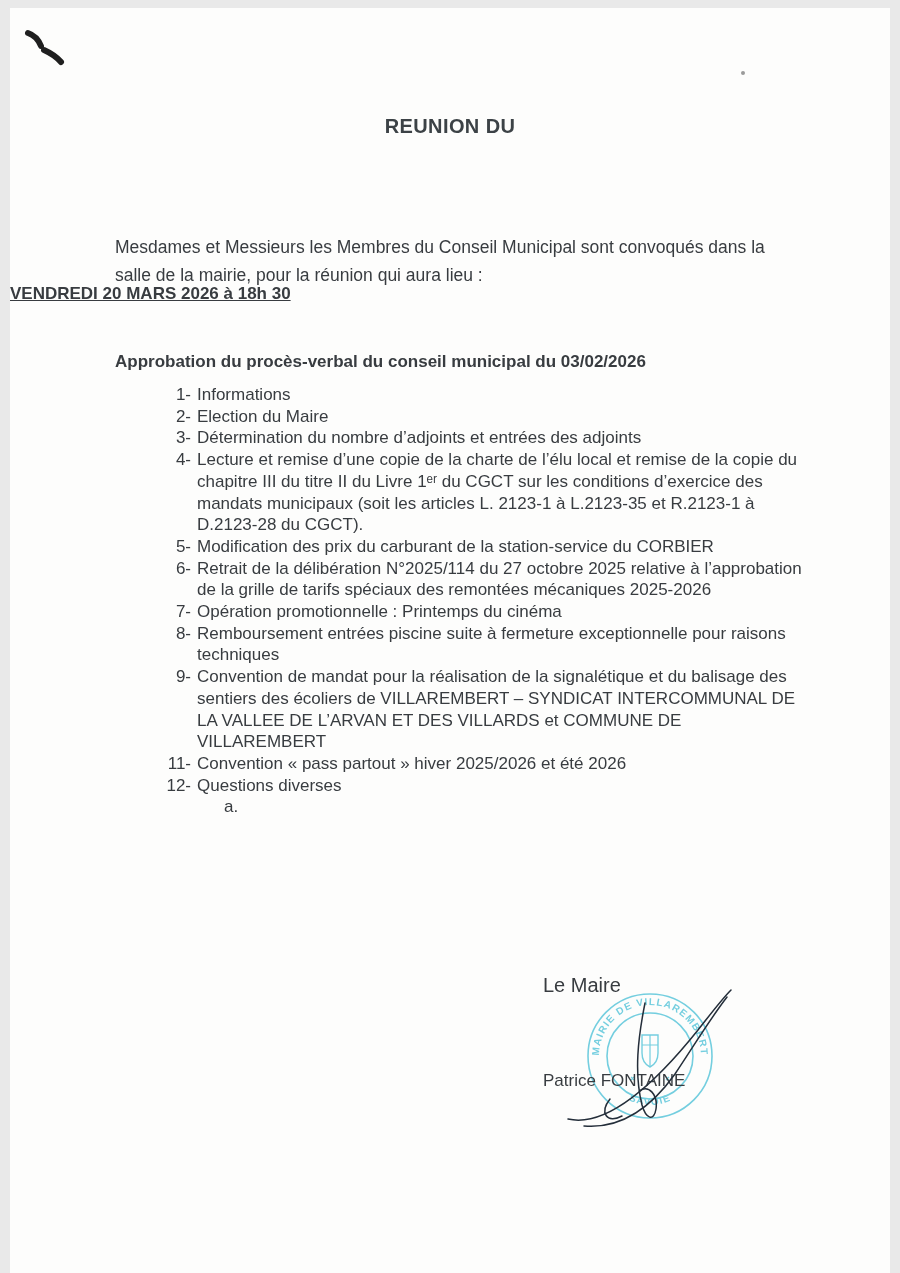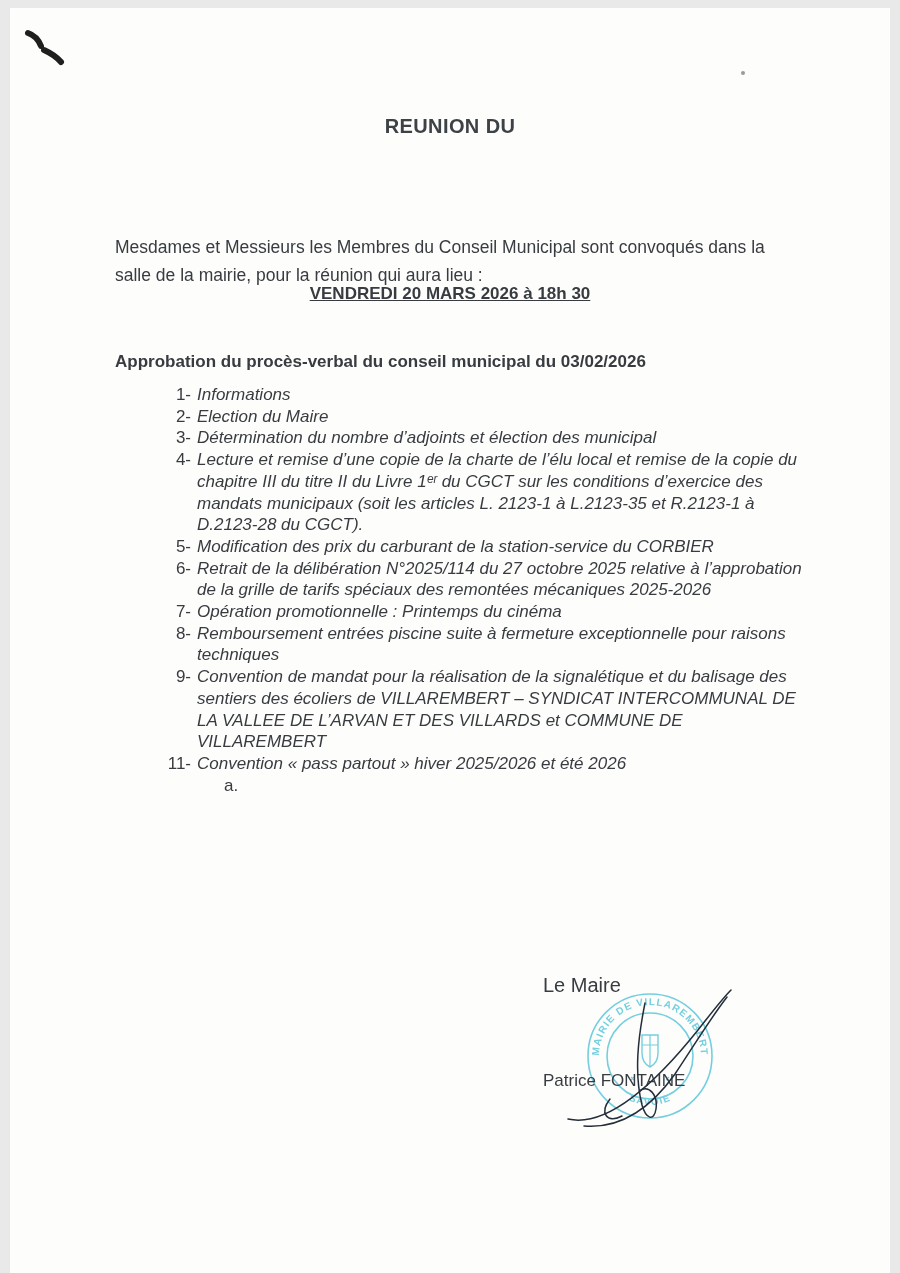--- a/index.html
+++ b/index.html
@@ -21,37 +21,37 @@
     position:absolute;top:144px;left:0;right:0;
     text-align:center;font-size:30px;font-weight:bold;
     color:#41474c;letter-spacing:.5px;
   }
   .intro{
     position:absolute;top:207px;left:105px;width:682px;
     font-size:17.5px;line-height:28px;
   }
   .dateline{
     position:absolute;top:276px;left:0;right:0;
-    text-align:center;font-size:17px;font-weight:bold;
+    font-size:17px;font-weight:bold;
     text-decoration:underline;
   }
   .approbation{
     position:absolute;top:344px;left:105px;
     font-size:17px;
     font-weight:bold;
   }
   .agenda{
     position:absolute;top:376px;left:151px;width:648px;
     font-size:17px;line-height:21.7px;
   }
   .agenda-item{display:flex;}
   .agenda-item .num{
     flex:0 0 30px;width:30px;text-align:right;margin-right:6px;
   }
-  .agenda-item .txt{flex:1;font-style:italic;}
+  .agenda-item .txt{flex:1;}
   .agenda-sub{display:flex;padding-left:63px;}
   .agenda-sub .num{
     flex:0 0 18px;width:18px;text-align:left;margin-right:6px;
   }
   .agenda-sub .txt{flex:1;max-width:520px;}
   .sig-role{
     position:absolute;left:533px;top:966px;font-size:20px;z-index:2;
   }
   .sig-name{
     position:absolute;left:533px;top:1063px;font-size:17px;z-index:3;
@@ -101,21 +101,21 @@
     <div class="agenda-item">
       <span class="num">1-</span>
       <span class="txt">Informations</span>
     </div>
     <div class="agenda-item">
       <span class="num">2-</span>
       <span class="txt">Election du Maire</span>
     </div>
     <div class="agenda-item">
       <span class="num">3-</span>
-      <span class="txt">Détermination du nombre d’adjoints et élection des municipal</span>
+      <span class="txt">Détermination du nombre d’adjoints et entrées des adjoints</span>
     </div>
     <div class="agenda-item">
       <span class="num">4-</span>
       <span class="txt">Lecture et remise d’une copie de la charte de l’élu local et remise de la copie du chapitre III du titre II du Livre 1ᵉʳ du CGCT sur les conditions d’exercice des mandats municipaux (soit les articles L. 2123-1 à L.2123-35 et R.2123-1 à D.2123-28 du CGCT).</span>
     </div>
     <div class="agenda-item">
       <span class="num">5-</span>
       <span class="txt">Modification des prix du carburant de la station-service du CORBIER</span>
     </div>
     <div class="agenda-item">
@@ -130,20 +130,24 @@
       <span class="num">8-</span>
       <span class="txt">Remboursement entrées piscine suite à fermeture exceptionnelle pour raisons techniques</span>
     </div>
     <div class="agenda-item">
       <span class="num">9-</span>
       <span class="txt">Convention de mandat pour la réalisation de la signalétique et du balisage des sentiers des écoliers de VILLAREMBERT – SYNDICAT INTERCOMMUNAL DE LA VALLEE DE L’ARVAN ET DES VILLARDS et COMMUNE DE VILLAREMBERT</span>
     </div>
     <div class="agenda-item">
       <span class="num">11-</span>
       <span class="txt">Convention « pass partout » hiver 2025/2026 et été 2026</span>
+    </div>
+    <div class="agenda-item">
+      <span class="num">12-</span>
+      <span class="txt">Questions diverses</span>
     </div>
     <div class="agenda-sub">
       <span class="num">a.</span>
     </div>
   </div>
 
   <div class="sig-role">Le Maire</div>
 
   <svg class="stamp-svg" viewBox="0 0 130 130">
     <defs>

